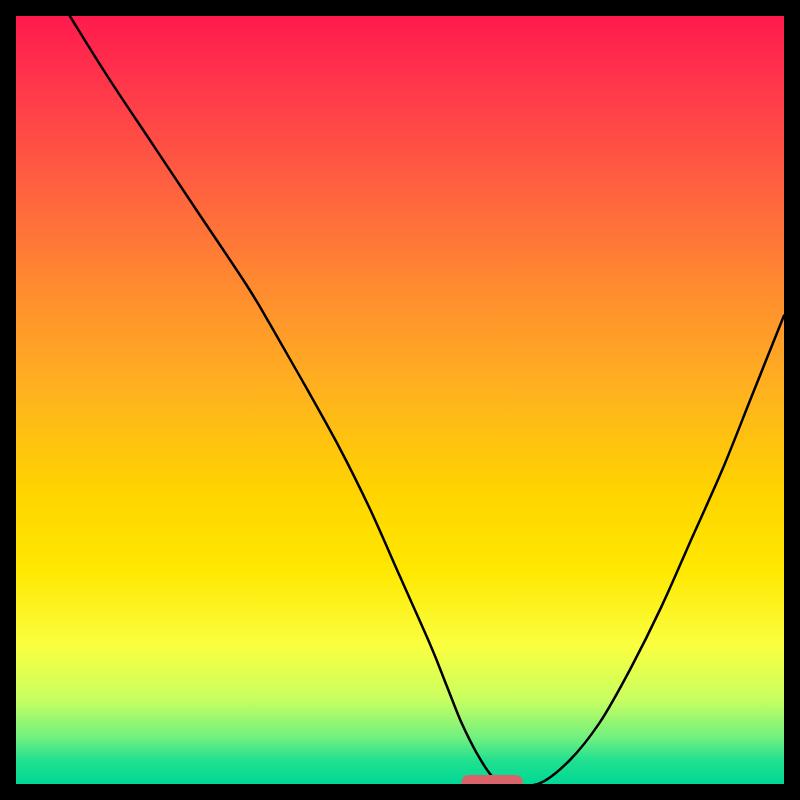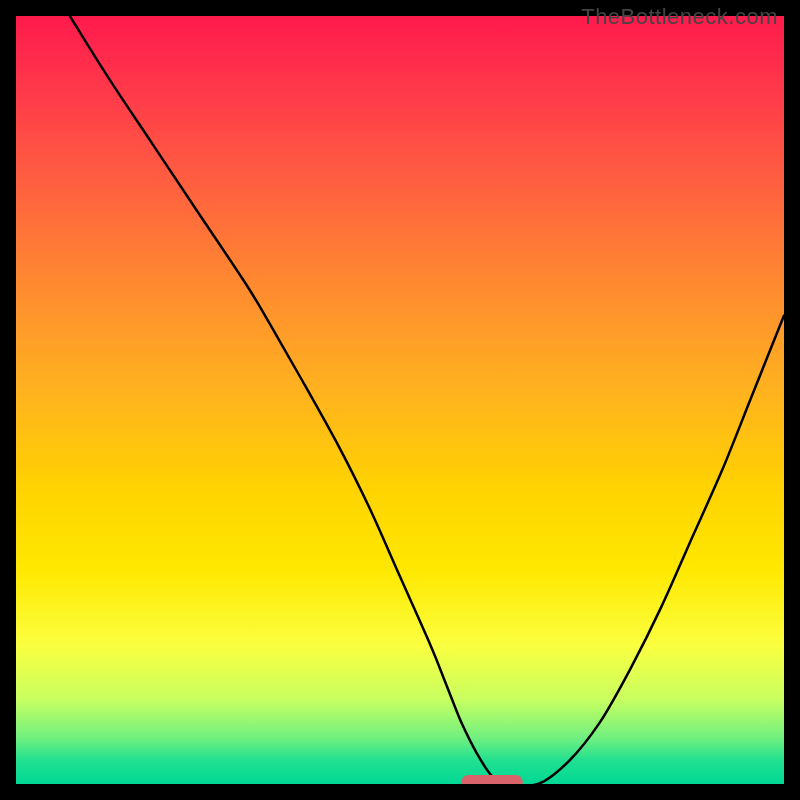--- a/index.html
+++ b/index.html
@@ -78,14 +78,13 @@
     <path id="curve-path" fill="none" stroke="#000000" stroke-width="2.5" stroke-linecap="round" stroke-linejoin="round" d="M 69.8 16.0 C 76.2 26.2, 94.1 55.7, 108.2 77.4 C 122.2 99.2, 138.9 123.5, 154.2 146.6 C 169.6 169.6, 185.0 192.6, 200.3 215.7 C 215.7 238.7, 234.9 266.9, 246.4 284.8 C 257.9 302.7, 260.5 307.8, 269.4 323.2 C 278.4 338.6, 288.6 356.5, 300.2 377.0 C 311.7 397.4, 327.0 424.3, 338.6 446.1 C 350.1 467.8, 359.0 485.8, 369.3 507.5 C 379.5 529.3, 389.8 553.6, 400.0 576.6 C 410.2 599.7, 423.0 627.8, 430.7 645.8 C 438.4 663.7, 441.0 671.4, 446.1 684.2 C 451.2 697.0, 456.3 711.0, 461.4 722.6 C 466.6 734.1, 471.7 744.3, 476.8 753.3 C 481.9 762.2, 487.0 771.2, 492.2 776.3 C 497.3 781.4, 499.8 782.7, 507.5 784.0 C 515.2 785.3, 528.0 787.8, 538.2 784.0 C 548.5 780.2, 558.7 771.2, 569.0 761.0 C 579.2 750.7, 589.4 737.9, 599.7 722.6 C 609.9 707.2, 620.2 688.0, 630.4 668.8 C 640.6 649.6, 650.9 629.1, 661.1 607.4 C 671.4 585.6, 681.6 561.3, 691.8 538.2 C 702.1 515.2, 712.3 493.4, 722.6 469.1 C 732.8 444.8, 743.0 417.9, 753.3 392.3 C 763.5 366.7, 778.9 328.3, 784.0 315.5"></path>
 
     <rect id="marker-rect" rx="7" ry="7" height="14" fill="#d9636b" x="461.4" y="775.0" width="61.4"></rect>
   </svg>
 
   <div class="frame-top"></div>
   <div class="frame-bottom"></div>
   <div class="frame-left"></div>
   <div class="frame-right"></div>
 
-  <div class="watermark">TheBottleneck.com</div>
 </div>
 
 </body></html>

